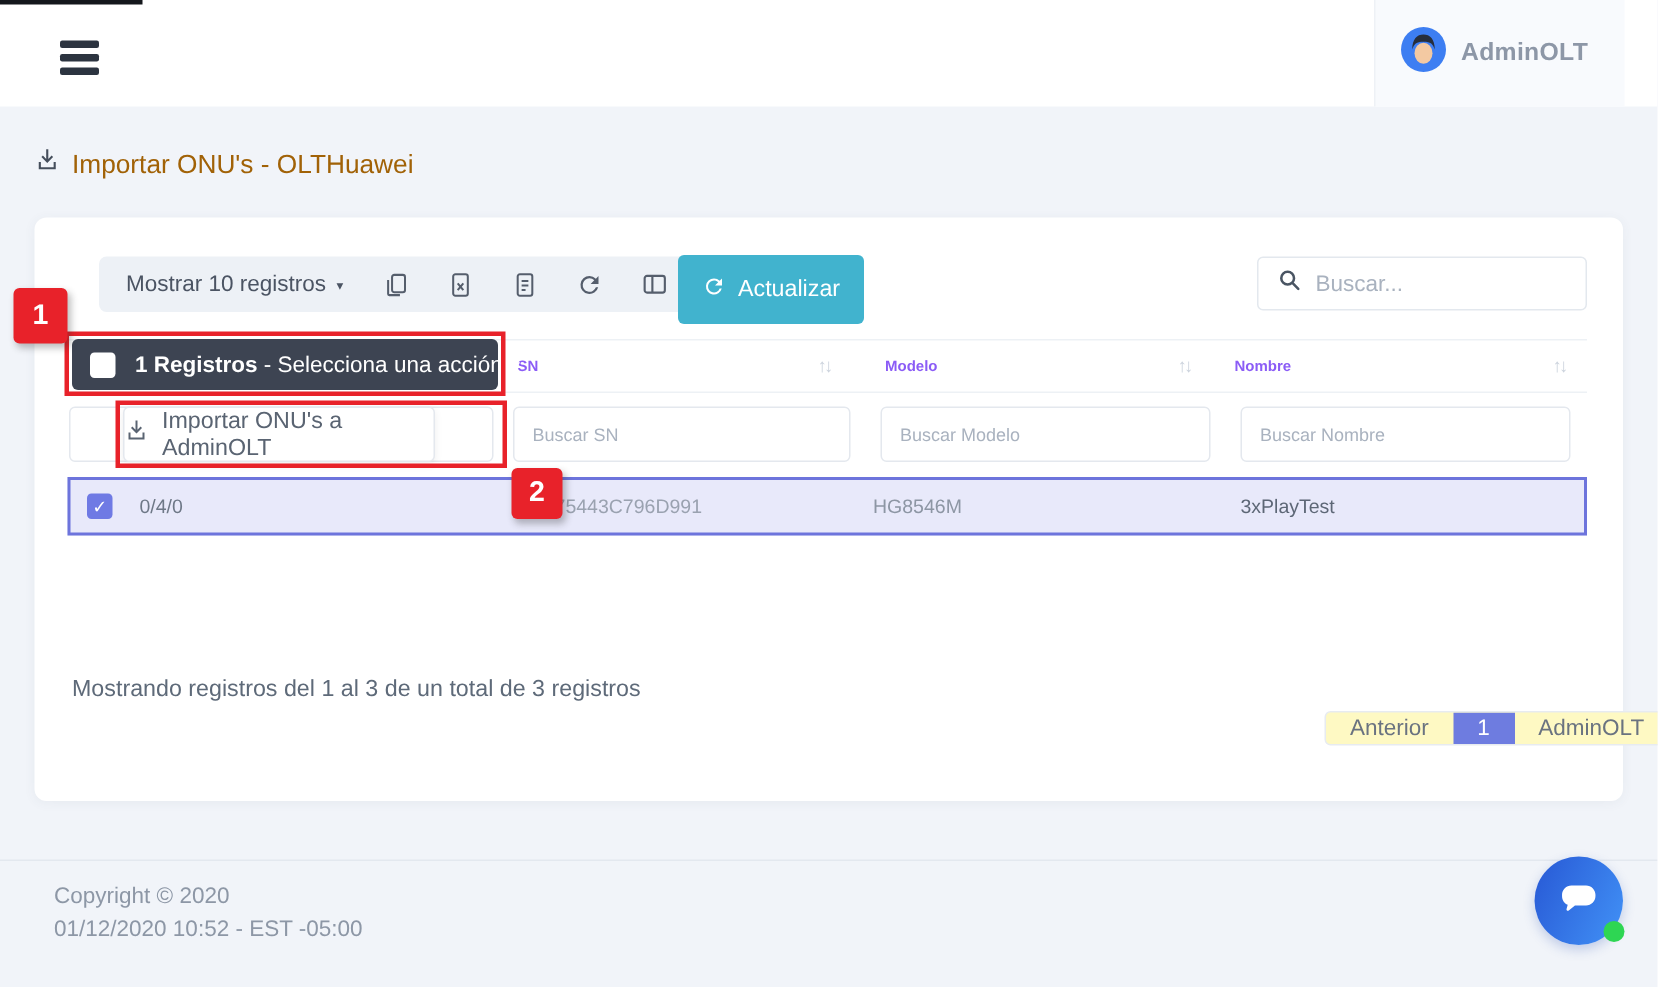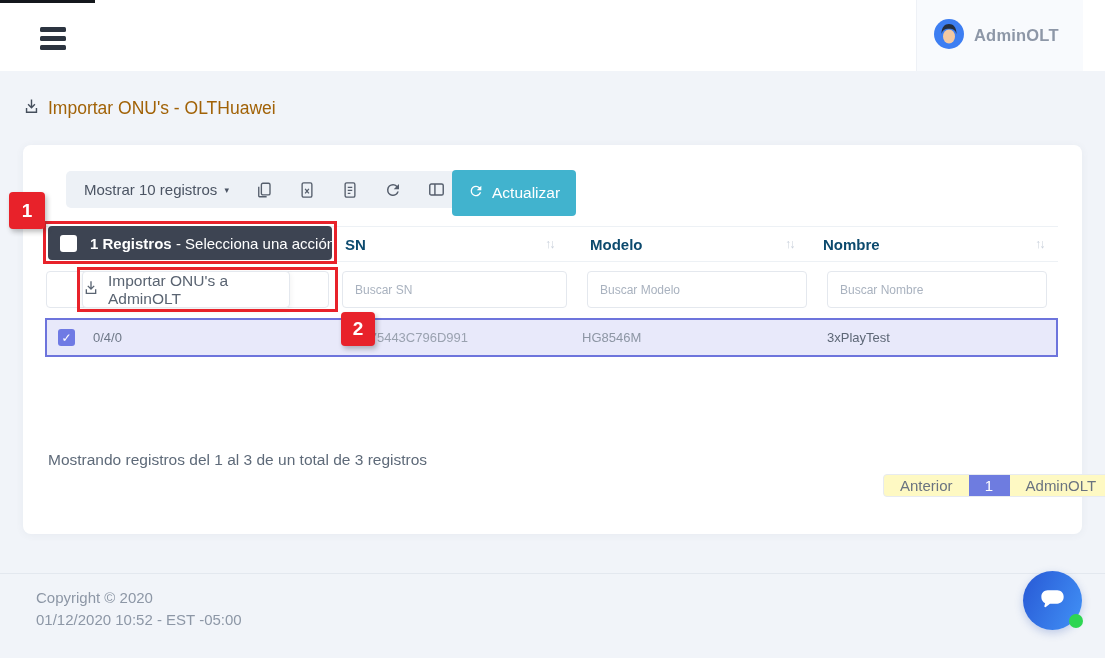--- a/index.html
+++ b/index.html
@@ -30,21 +30,21 @@
   .colvis-wrap { display:flex; align-items:center; }
 
   .btn-actualizar { position:absolute; left:429px; top:25px; height:46px; padding:0 16px; background:#41b3ce; border:none; border-radius:4px; color:#fff; font-size:15.5px; font-family:inherit; display:flex; align-items:center; gap:8px; cursor:pointer; }
 
   .search-box { position:absolute; left:815px; top:26px; width:220px; height:36px; border:1px solid #e3e8ee; border-radius:4px; display:flex; align-items:center; padding-left:12px; gap:9px; background:#fff; }
   .search-box input { border:none; outline:none; width:160px; font-size:15px; font-family:inherit; color:#6b7585; background:transparent; }
   .search-box input::placeholder { color:#a9b2bf; }
 
   
   .thead-row { position:absolute; left:22px; top:81px; width:1013px; height:36px; border-top:1px solid #edf1f5; border-bottom:1px solid #edf1f5; }
-  .th { position:absolute; top:0; height:100%; display:flex; align-items:center; font-size:15px; font-weight:700; color:#0c4a6e; }
+  .th { position:absolute; top:0; height:100%; display:flex; align-items:center; font-size:10px; font-weight:700; color:#8b5cf6; }
   .sort { position:absolute; top:0; height:100%; display:flex; align-items:center; font-size:12.5px; color:#ccd3dd; letter-spacing:-2px; }
 
   .bulk-bar { position:absolute; left:25px; top:81px; width:284px; height:34px; background:#3d4452; border-radius:4px; display:flex; align-items:center; padding-left:12px; color:#fff; cursor:pointer; }
   .bulk-bar .cbx { width:17px; height:17px; background:#fff; border-radius:3px; flex:none; }
   .bulk-bar .lbl { margin-left:13px; font-size:15px; white-space:nowrap; }
   .bulk-bar .lbl b { font-weight:700; }
   .bulk-bar .caret { color:#fff; }
 
   
   .filter-input { position:absolute; height:37px; border:1px solid #e4e8ee; border-radius:4px; padding:0 12px; font-size:12px; font-family:inherit; color:#6b7585; outline:none; background:#fff; }
@@ -159,20 +159,29 @@
 
   <button class="btn-actualizar">
     <span>
       <svg width="16" height="16" viewBox="0 0 24 24" fill="#fff">
         <path d="M17.65 6.35A7.96 7.96 0 0 0 12 4a8 8 0 1 0 7.73 10h-2.08A6 6 0 1 1 12 6c1.66 0 3.14.69 4.22 1.78L13 11h7V4l-2.35 2.35z"></path>
       </svg>
     </span>
     <span>Actualizar</span>
   </button>
 
+  <div class="search-box">
+    <span>
+      <svg width="17" height="17" viewBox="0 0 24 24" fill="none" stroke="#4a5563" stroke-width="2.4" stroke-linecap="round">
+        <circle cx="10.5" cy="10.5" r="6"></circle>
+        <path d="M15.2 15.2L20.5 20.5"></path>
+      </svg>
+    </span>
+    <input type="text" placeholder="Buscar..." style="">
+  </div>
 
   <div class="thead-row">
     <span class="th" style="left:300px">SN</span>
     <span class="sort" style="left:500px">
         <span>↑</span>
         <span>↓</span>
       </span>
     <span class="th" style="left:545px">Modelo</span>
     <span class="sort" style="left:740px">
         <span>↑</span>

